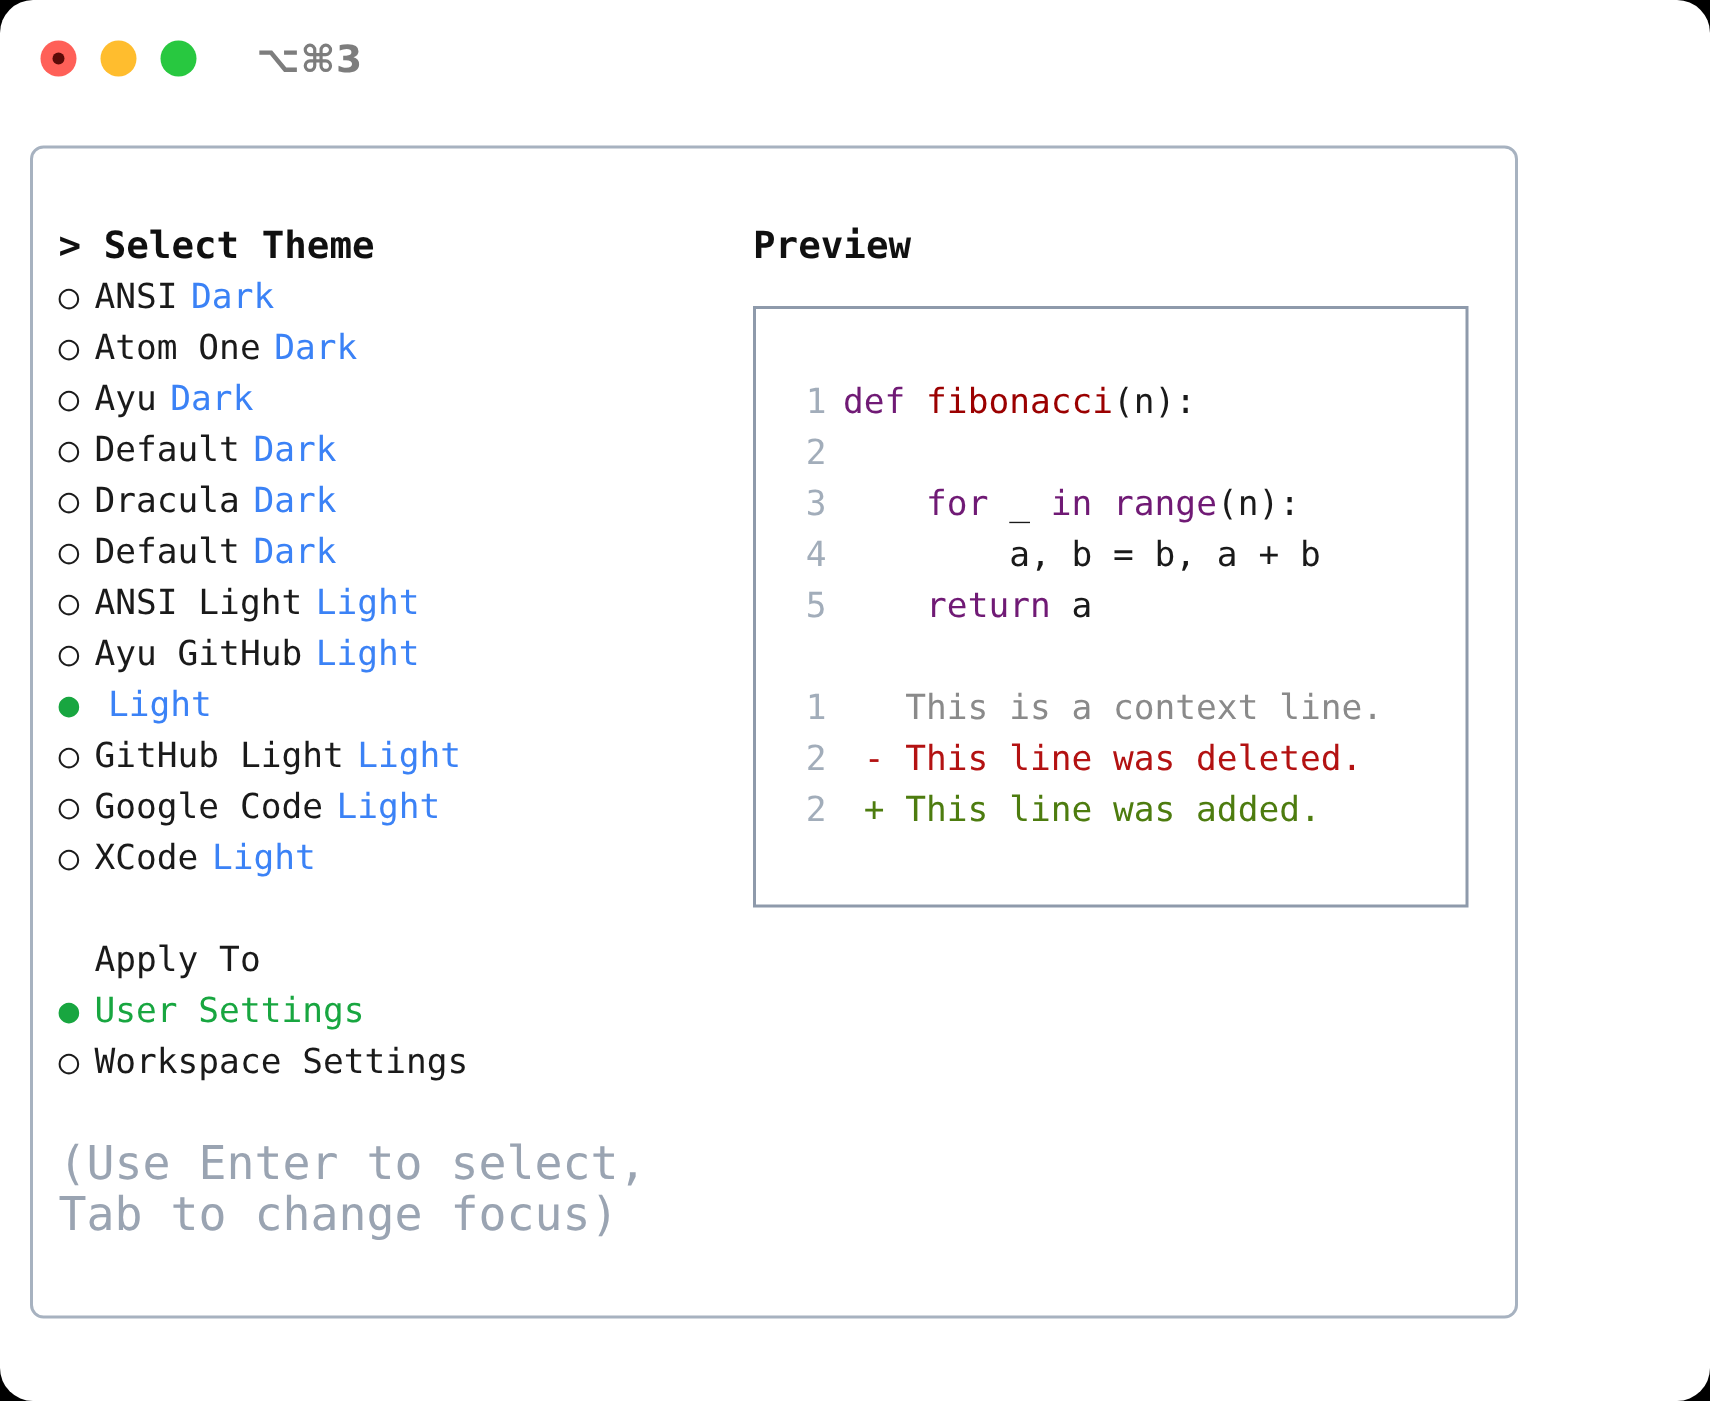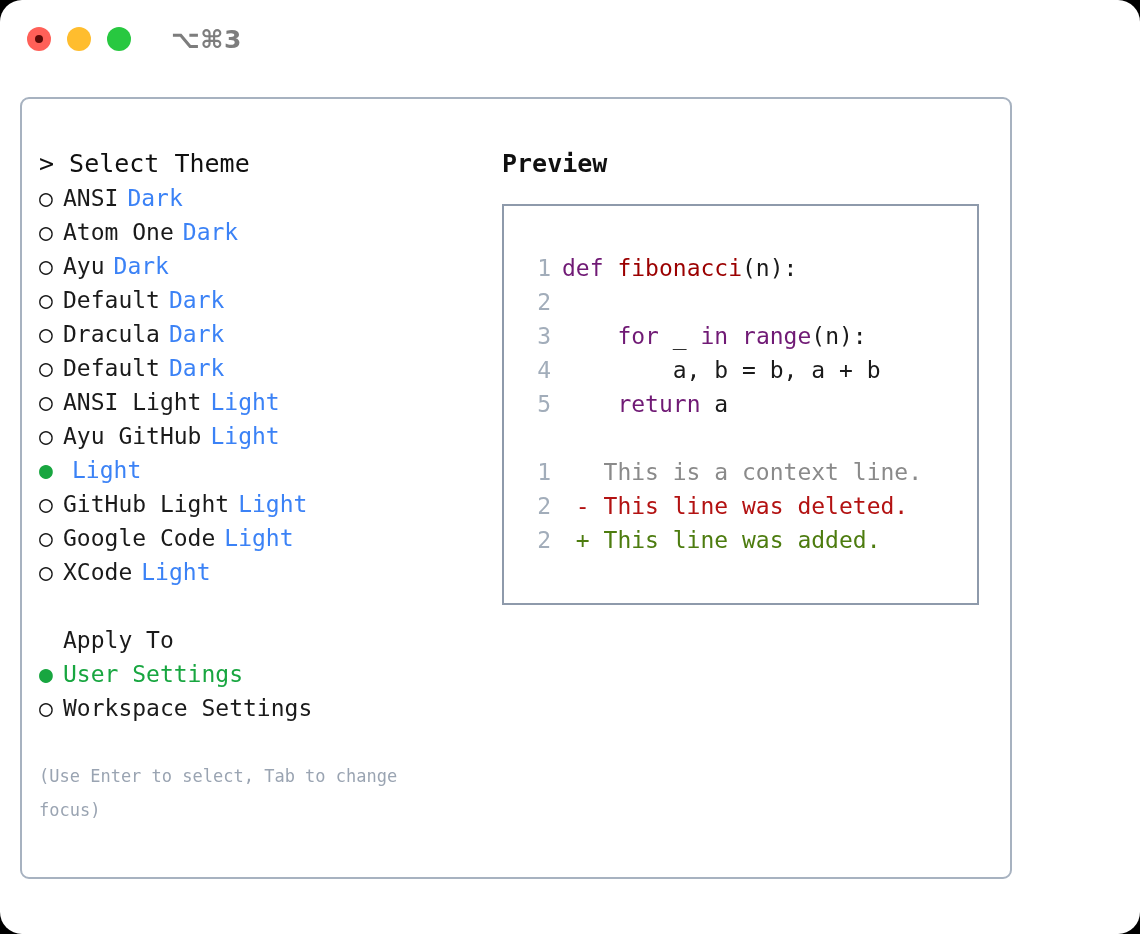--- a/index.html
+++ b/index.html
@@ -84,21 +84,21 @@
   }
   
   .left-col {
     position: absolute;
     left: 17px;
     top: 48px;
     width: 450px;
   }
   .section-head {
     font-size: 25px;
-    font-weight: 400;
+    font-weight: 700;
     color: #101010;
     line-height: 34px;
     white-space: pre;
   }
   .opt-list { margin: 0; padding: 0; list-style: none; }
   .opt {
     display: flex;
     align-items: baseline;
     line-height: 34px;
     font-size: 23px;
@@ -125,21 +125,21 @@
     white-space: pre;
   }
   .subhead-row .marker { color: transparent; }
   .subhead {
     font-size: 23px;
     color: #1a1a1a;
   }
   .spacer-lg { height: 34px; }
   .hint {
     margin-top: 34px;
-    font-size: 17px;
+    font-size: 31px;
     line-height: 34px;
     color: #9aa4b2;
     width: 400px;
   }
   
   .right-col {
     position: absolute;
     left: 480px;
     top: 48px;
     width: 500px;

